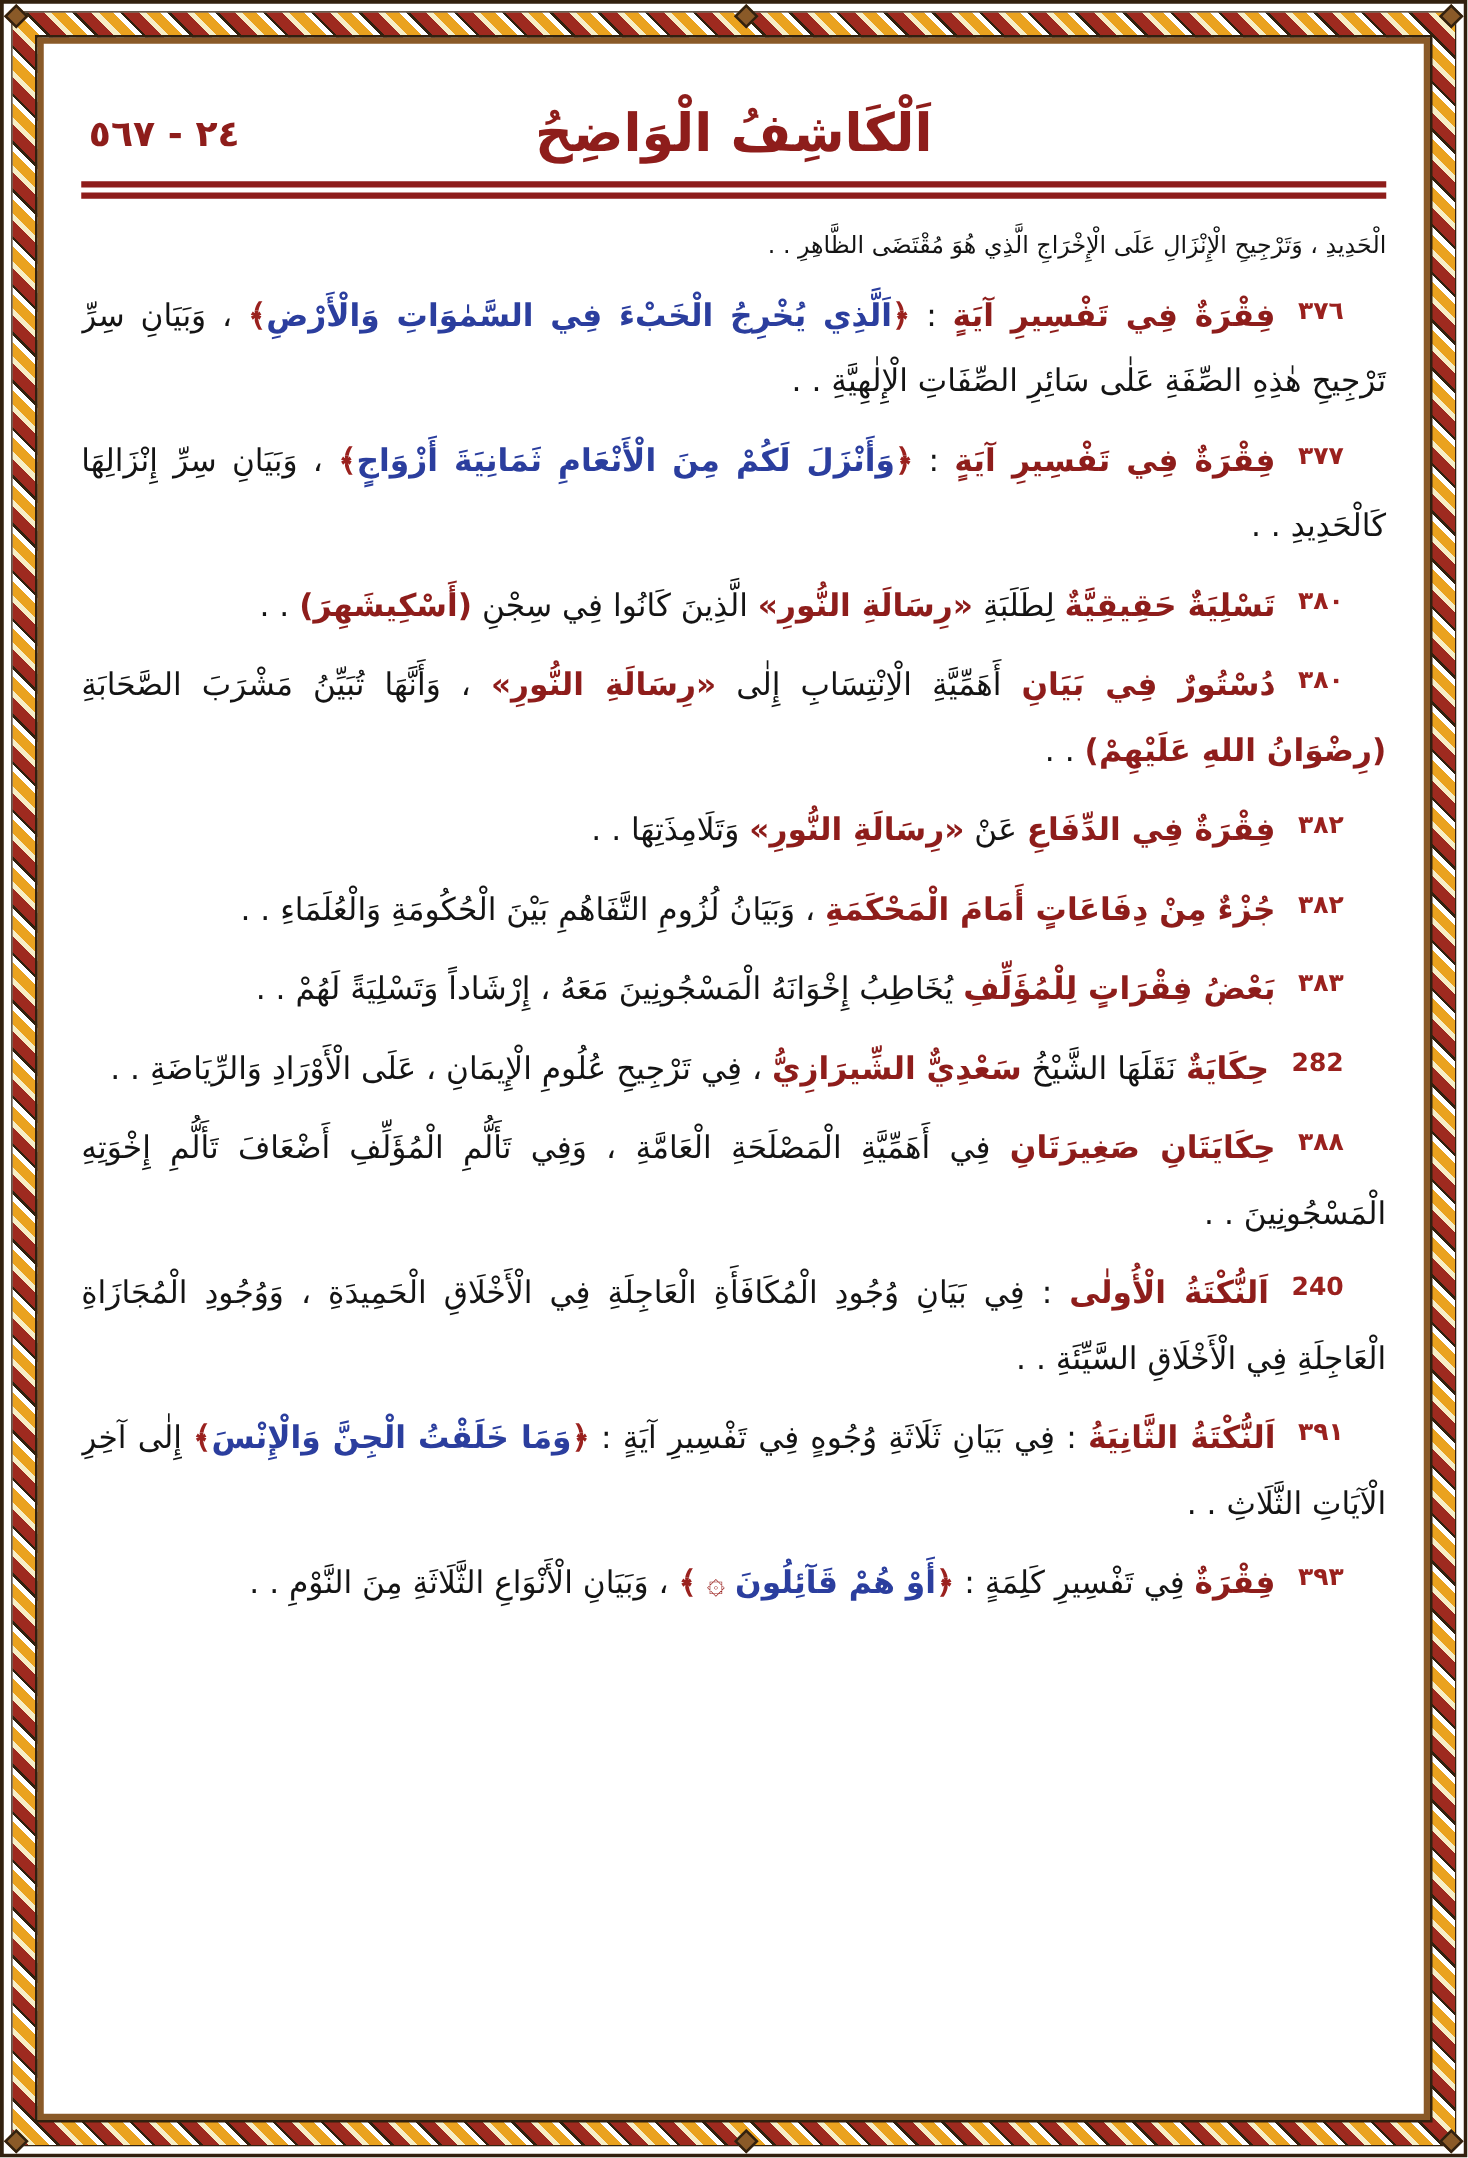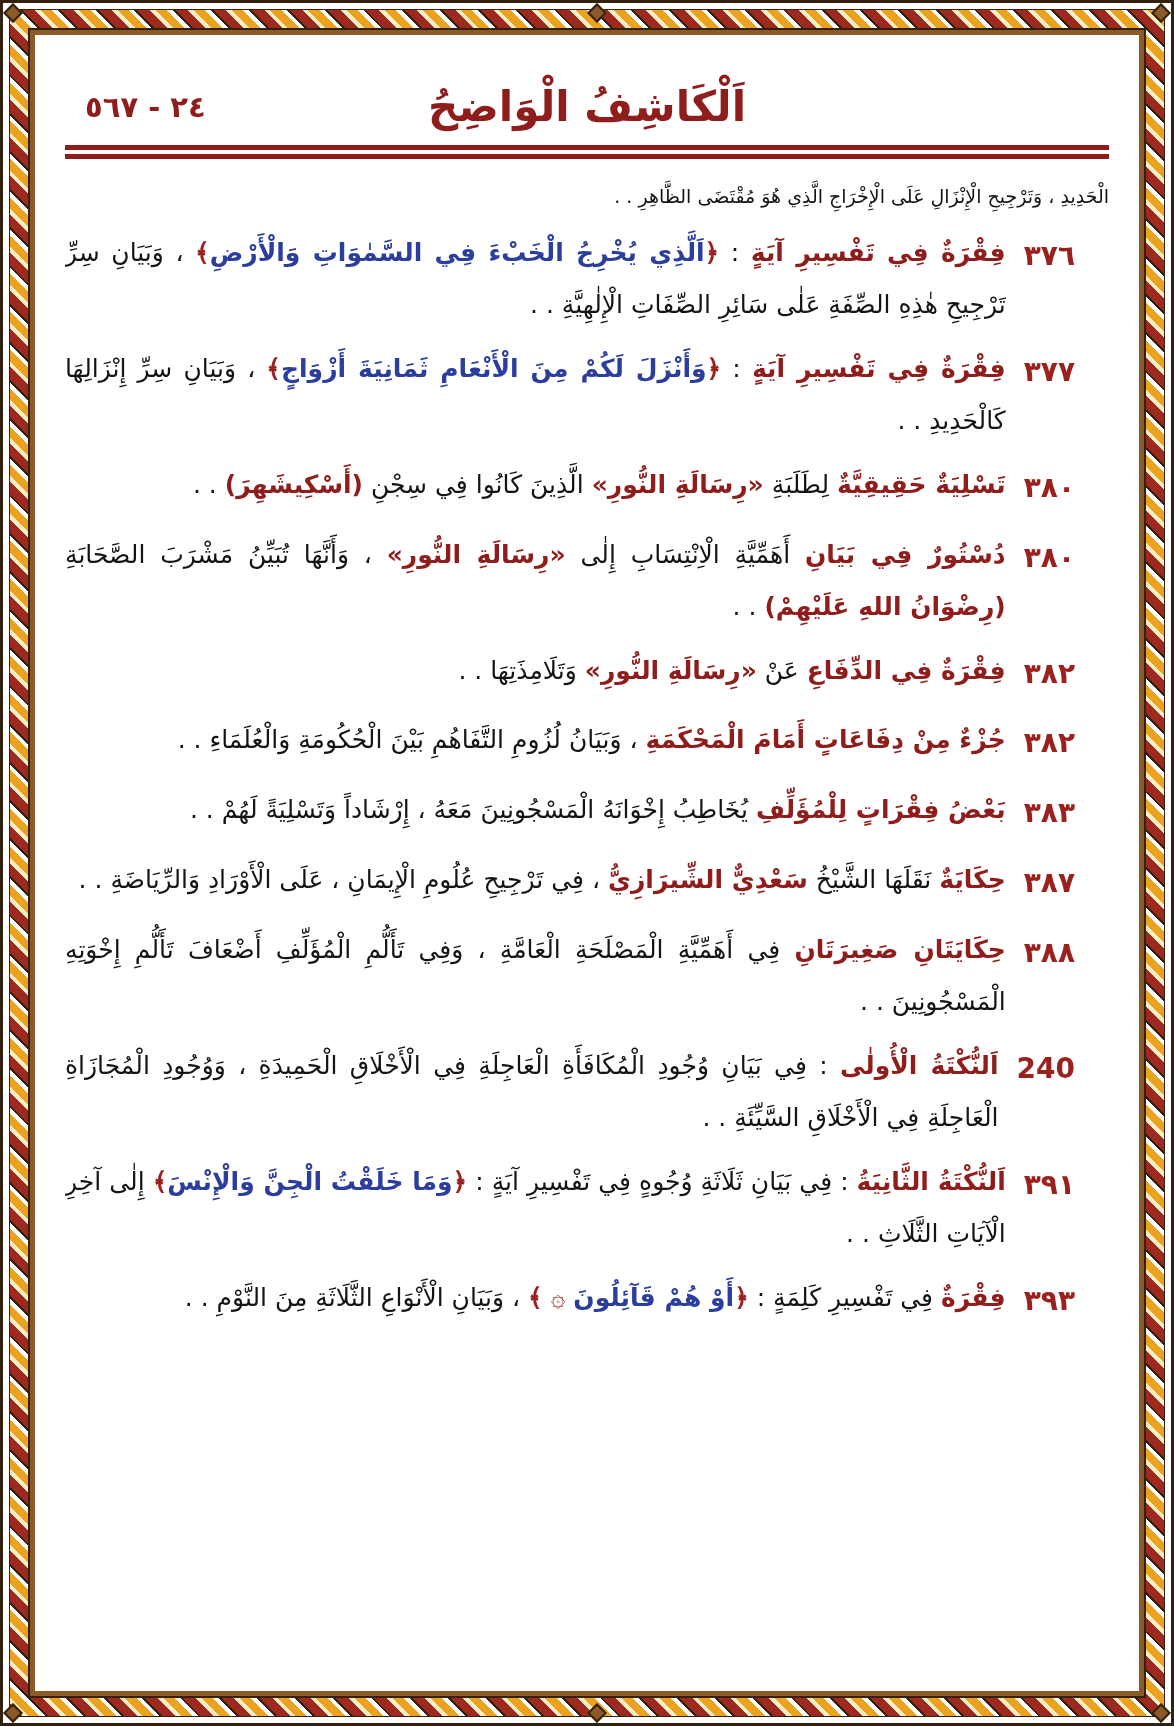--- a/index.html
+++ b/index.html
@@ -70,21 +70,21 @@
   }
   .page-title{
     text-align:center;
     color:var(--maroon);
     font-size:42px;
     font-weight:bold;
     line-height:64px;
   }
   .page-ref{
     position:absolute;
-    left:20px; top:0;
+    left:6px; top:0;
     color:var(--maroon);
     font-size:29px;
     font-weight:bold;
     line-height:64px;
     direction:rtl;
   }
   .double-rule{
     height:14px;
     border-top:5px solid var(--maroon);
     border-bottom:5px solid var(--maroon);
@@ -106,21 +106,21 @@
     margin-bottom:11px;
     overflow:hidden; 
   }
   .num{
     float:right;
     position:relative;
     right:34px;
     padding-left:52px;
     color:var(--num-red);
     font-weight:bold;
-    font-size:28px;
+    font-size:20px;
   }
   .seg-head{
     color:var(--maroon);
     font-weight:bold;
     text-decoration-thickness:3.5px;
     text-underline-offset:11px;
   }
   .seg-red{color:var(--maroon); font-weight:bold;}
   .seg-text{color:var(--ink);}
   .seg-quran{color:var(--quran-blue); font-weight:bold;}
@@ -152,21 +152,21 @@
         <div class="intro-line">الْحَدِيدِ ، وَتَرْجِيحِ الْإِنْزَالِ عَلَى الْإِخْرَاجِ الَّذِي هُوَ مُقْتَضَى الظَّاهِرِ . .</div>
 
         <div class="entries">
             <div class="entry"><span class="num">٣٧٦</span><span class="seg-head">فِقْرَةٌ فِي تَفْسِيرِ آيَةٍ</span><span class="seg-text"> : </span><span class="seg-bracket">﴿</span><span class="seg-quran">اَلَّذِي يُخْرِجُ الْخَبْءَ فِي السَّمٰوَاتِ وَالْأَرْضِ</span><span class="seg-bracket">﴾</span><span class="seg-text"> ، وَبَيَانِ سِرِّ تَرْجِيحِ هٰذِهِ الصِّفَةِ عَلٰى سَائِرِ الصِّفَاتِ الْإِلٰهِيَّةِ . .</span></div>
             <div class="entry"><span class="num">٣٧٧</span><span class="seg-head">فِقْرَةٌ فِي تَفْسِيرِ آيَةٍ</span><span class="seg-text"> : </span><span class="seg-bracket">﴿</span><span class="seg-quran">وَأَنْزَلَ لَكُمْ مِنَ الْأَنْعَامِ ثَمَانِيَةَ أَزْوَاجٍ</span><span class="seg-bracket">﴾</span><span class="seg-text"> ، وَبَيَانِ سِرِّ إِنْزَالِهَا كَالْحَدِيدِ . .</span></div>
             <div class="entry"><span class="num">٣٨٠</span><span class="seg-head">تَسْلِيَةٌ حَقِيقِيَّةٌ</span><span class="seg-text"> لِطَلَبَةِ </span><span class="seg-red">«رِسَالَةِ النُّورِ»</span><span class="seg-text"> الَّذِينَ كَانُوا فِي سِجْنِ </span><span class="seg-red">(أَسْكِيشَهِرَ)</span><span class="seg-text"> . .</span></div>
             <div class="entry"><span class="num">٣٨٠</span><span class="seg-head">دُسْتُورٌ فِي بَيَانِ</span><span class="seg-text"> أَهَمِّيَّةِ الْاِنْتِسَابِ إِلٰى </span><span class="seg-red">«رِسَالَةِ النُّورِ»</span><span class="seg-text"> ، وَأَنَّهَا تُبَيِّنُ مَشْرَبَ الصَّحَابَةِ </span><span class="seg-red">(رِضْوَانُ اللهِ عَلَيْهِمْ)</span><span class="seg-text"> . .</span></div>
             <div class="entry"><span class="num">٣٨٢</span><span class="seg-head">فِقْرَةٌ فِي الدِّفَاعِ</span><span class="seg-text"> عَنْ </span><span class="seg-red">«رِسَالَةِ النُّورِ»</span><span class="seg-text"> وَتَلَامِذَتِهَا . .</span></div>
             <div class="entry"><span class="num">٣٨٢</span><span class="seg-head">جُزْءٌ مِنْ دِفَاعَاتٍ أَمَامَ الْمَحْكَمَةِ</span><span class="seg-text"> ، وَبَيَانُ لُزُومِ التَّفَاهُمِ بَيْنَ الْحُكُومَةِ وَالْعُلَمَاءِ . .</span></div>
             <div class="entry"><span class="num">٣٨٣</span><span class="seg-head">بَعْضُ فِقْرَاتٍ لِلْمُؤَلِّفِ</span><span class="seg-text"> يُخَاطِبُ إِخْوَانَهُ الْمَسْجُونِينَ مَعَهُ ، إِرْشَاداً وَتَسْلِيَةً لَهُمْ . .</span></div>
-            <div class="entry"><span class="num">٣٨٧</span><span class="seg-head">حِكَايَةٌ</span><span class="seg-text"> نَقَلَهَا الشَّيْخُ </span><span class="seg-red">سَعْدِيٌّ الشِّيرَازِيُّ</span><span class="seg-text"> ، فِي تَرْجِيحِ عُلُومِ الْإِيمَانِ ، عَلَى الْأَوْرَادِ وَالرِّيَاضَةِ . .</span></div>
+            <div class="entry"><span class="num">282</span><span class="seg-head">حِكَايَةٌ</span><span class="seg-text"> نَقَلَهَا الشَّيْخُ </span><span class="seg-red">سَعْدِيٌّ الشِّيرَازِيُّ</span><span class="seg-text"> ، فِي تَرْجِيحِ عُلُومِ الْإِيمَانِ ، عَلَى الْأَوْرَادِ وَالرِّيَاضَةِ . .</span></div>
             <div class="entry"><span class="num">٣٨٨</span><span class="seg-head">حِكَايَتَانِ صَغِيرَتَانِ</span><span class="seg-text"> فِي أَهَمِّيَّةِ الْمَصْلَحَةِ الْعَامَّةِ ، وَفِي تَأَلُّمِ الْمُؤَلِّفِ أَضْعَافَ تَأَلُّمِ إِخْوَتِهِ الْمَسْجُونِينَ . .</span></div>
             <div class="entry"><span class="num">240</span><span class="seg-head">اَلنُّكْتَةُ الْأُولٰى</span><span class="seg-text"> : فِي بَيَانِ وُجُودِ الْمُكَافَأَةِ الْعَاجِلَةِ فِي الْأَخْلَاقِ الْحَمِيدَةِ ، وَوُجُودِ الْمُجَازَاةِ الْعَاجِلَةِ فِي الْأَخْلَاقِ السَّيِّئَةِ . .</span></div>
             <div class="entry"><span class="num">٣٩١</span><span class="seg-head">اَلنُّكْتَةُ الثَّانِيَةُ</span><span class="seg-text"> : فِي بَيَانِ ثَلَاثَةِ وُجُوهٍ فِي تَفْسِيرِ آيَةٍ : </span><span class="seg-bracket">﴿</span><span class="seg-quran">وَمَا خَلَقْتُ الْجِنَّ وَالْإِنْسَ</span><span class="seg-bracket">﴾</span><span class="seg-text"> إِلٰى آخِرِ الْآيَاتِ الثَّلَاثِ . .</span></div>
             <div class="entry"><span class="num">٣٩٣</span><span class="seg-head">فِقْرَةٌ</span><span class="seg-text"> فِي تَفْسِيرِ كَلِمَةٍ : </span><span class="seg-bracket">﴿</span><span class="seg-quran">أَوْ هُمْ قَآئِلُونَ</span><span class="seg-rosette"> ۞ </span><span class="seg-bracket">﴾</span><span class="seg-text"> ، وَبَيَانِ الْأَنْوَاعِ الثَّلَاثَةِ مِنَ النَّوْمِ . .</span></div>
           </div>
 
       </div>
     </div>
   </div>
 </div>

